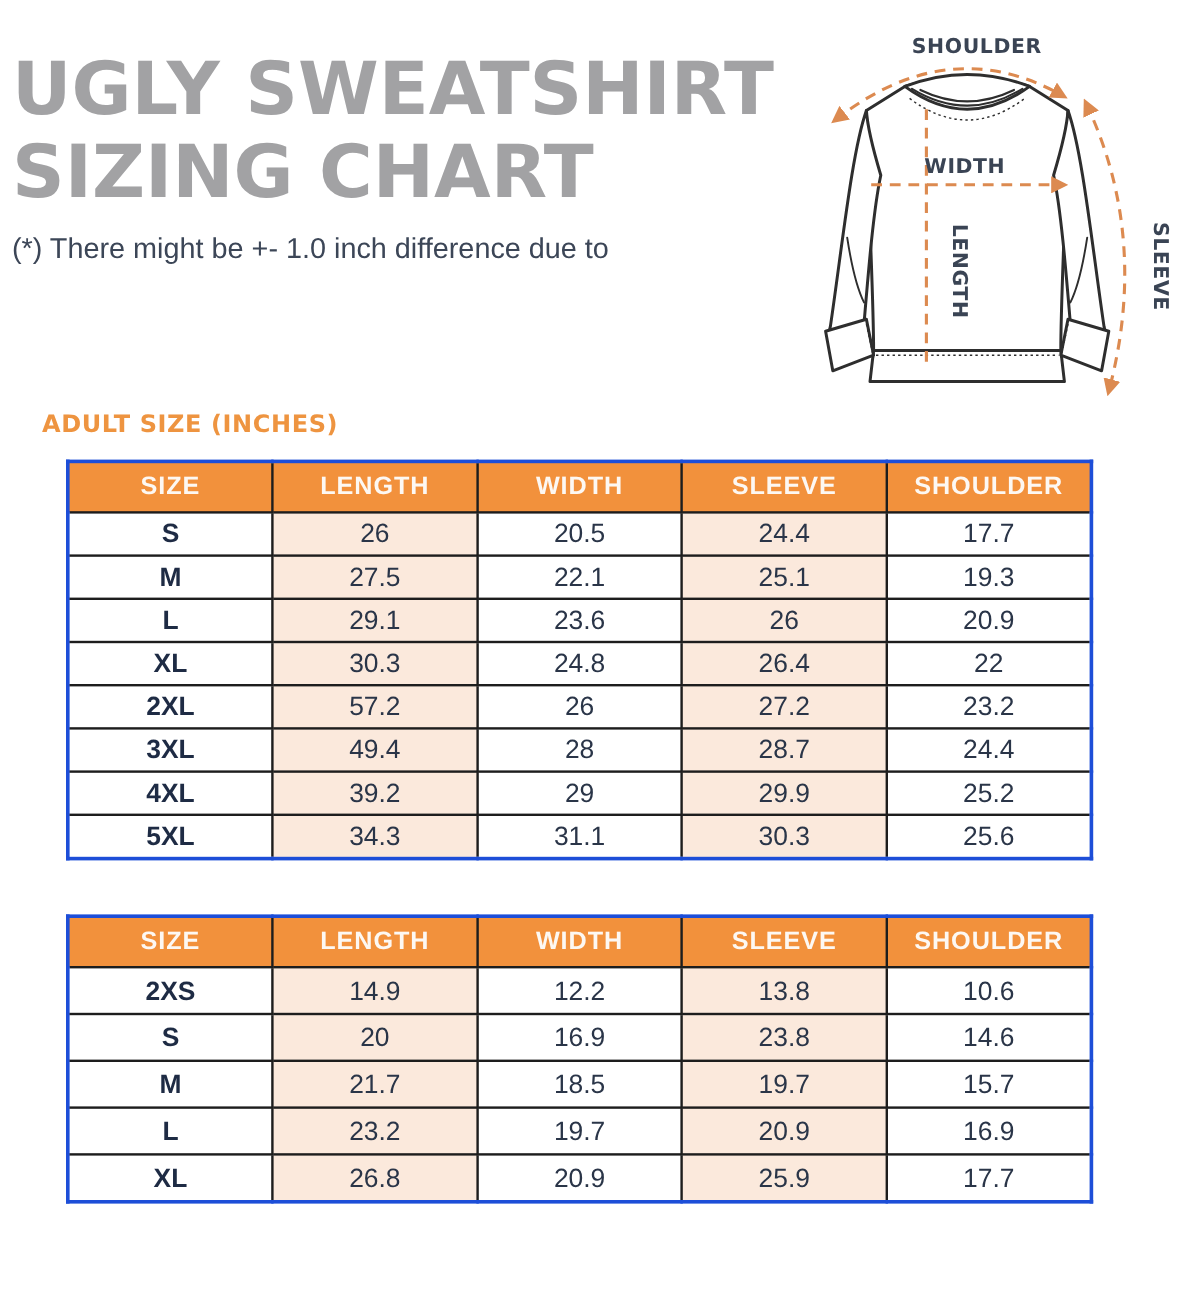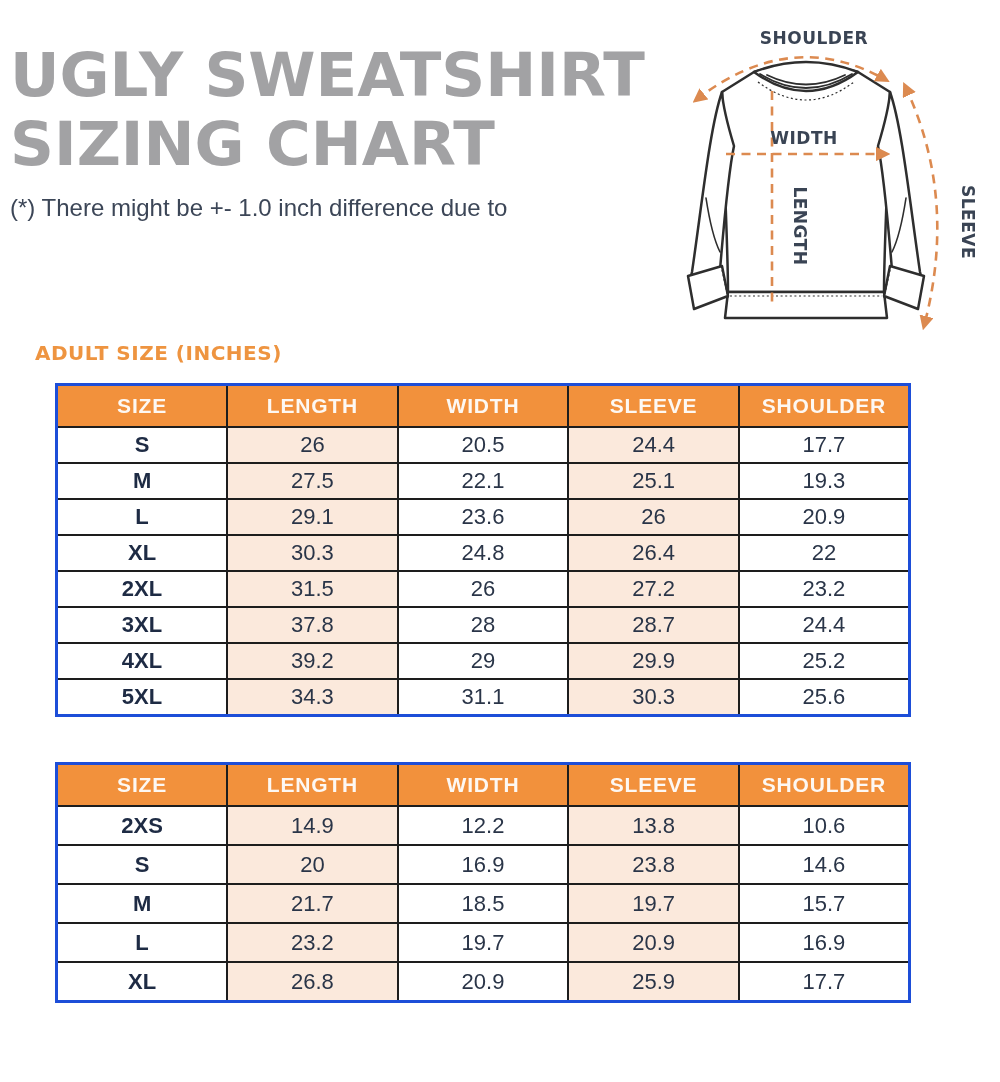--- a/index.html
+++ b/index.html
@@ -147,28 +147,28 @@
         </tr>
         <tr>
           <td class="size-cell">XL</td>
           <td class="peach-cell">30.3</td>
           <td class="white-cell">24.8</td>
           <td class="peach-cell">26.4</td>
           <td class="white-cell">22</td>
         </tr>
         <tr>
           <td class="size-cell">2XL</td>
-          <td class="peach-cell">31.5</td>
+          <td class="peach-cell">57.2</td>
           <td class="white-cell">26</td>
           <td class="peach-cell">27.2</td>
           <td class="white-cell">23.2</td>
         </tr>
         <tr>
           <td class="size-cell">3XL</td>
-          <td class="peach-cell">37.8</td>
+          <td class="peach-cell">49.4</td>
           <td class="white-cell">28</td>
           <td class="peach-cell">28.7</td>
           <td class="white-cell">24.4</td>
         </tr>
         <tr>
           <td class="size-cell">4XL</td>
           <td class="peach-cell">39.2</td>
           <td class="white-cell">29</td>
           <td class="peach-cell">29.9</td>
           <td class="white-cell">25.2</td>

